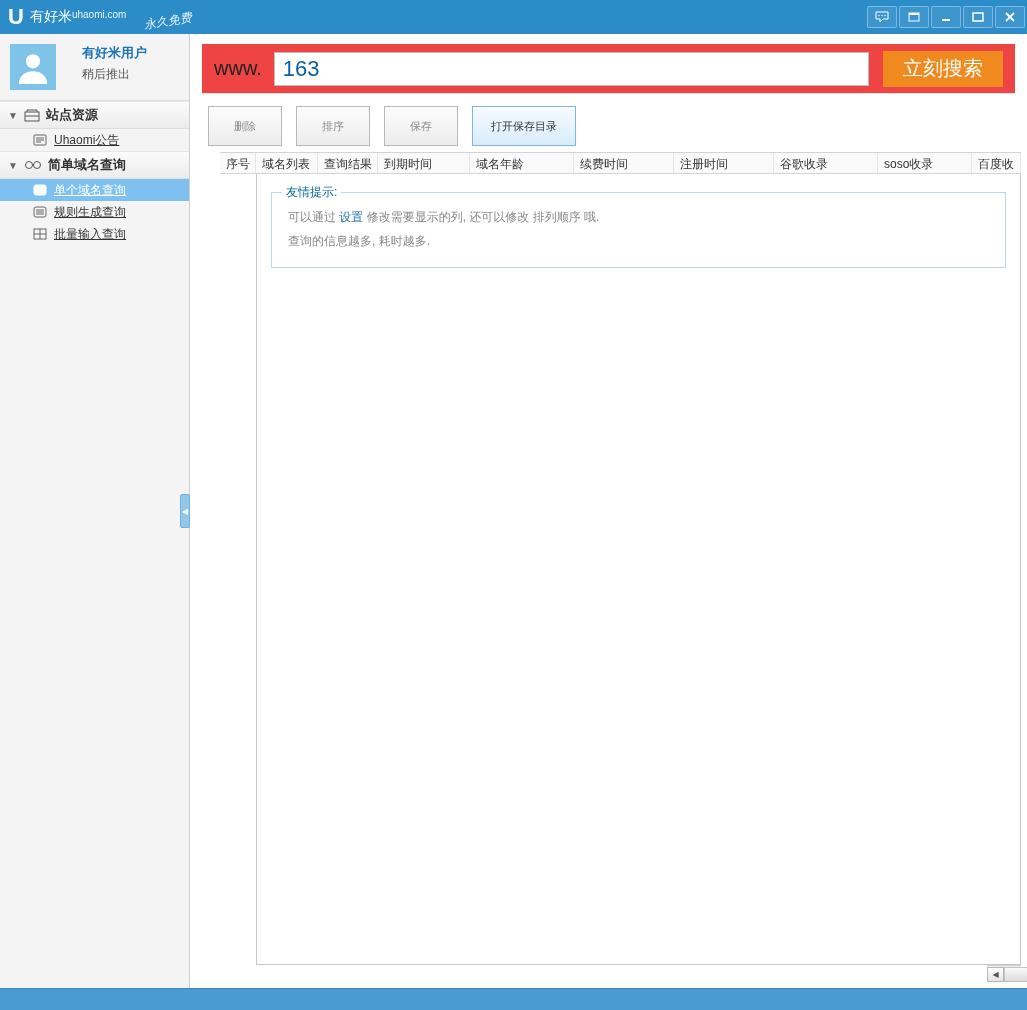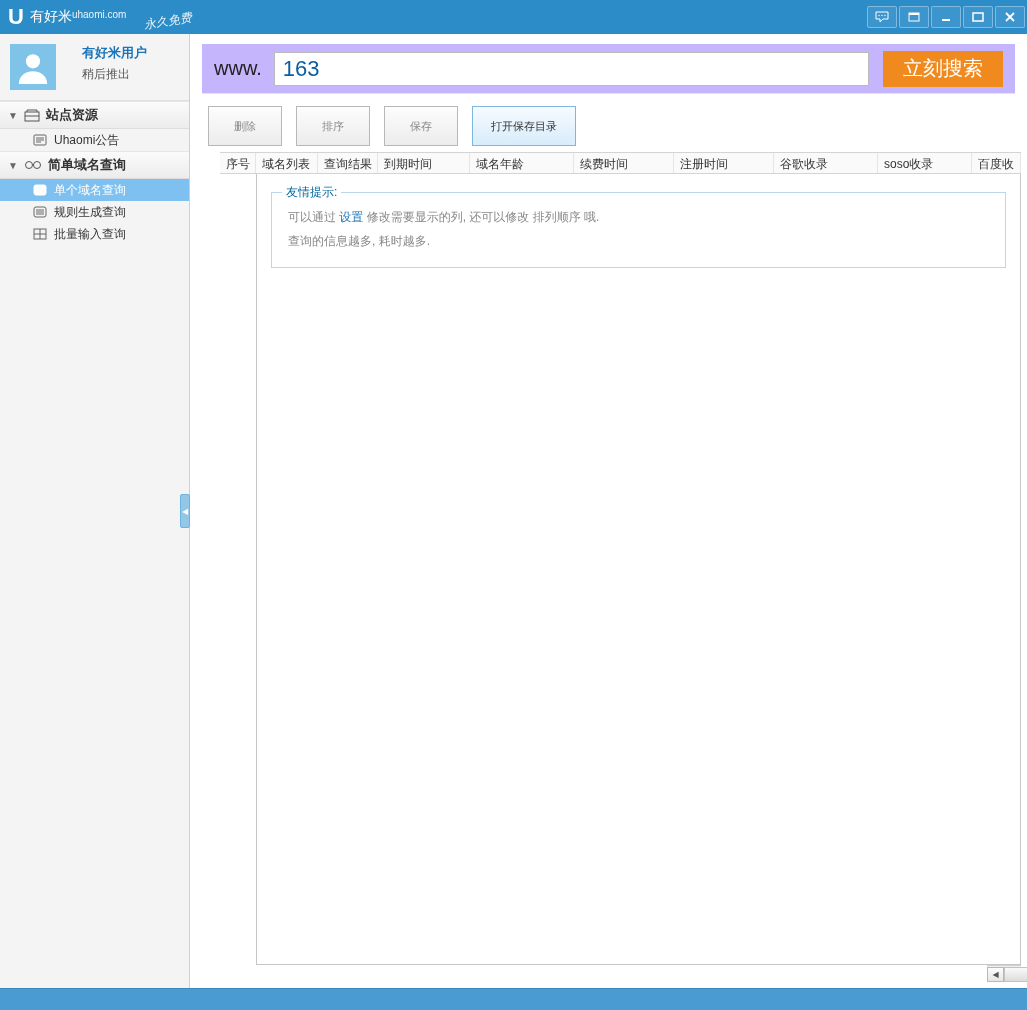--- a/index.html
+++ b/index.html
@@ -103,20 +103,21 @@
 }
 
 .nav-item {
   display: flex;
   align-items: center;
   height: 22px;
   padding-left: 54px;
   cursor: pointer;
   color: #333;
   font-size: 12px;
+  text-decoration: underline;
 }
 .nav-item.selected {
   background: #7ec1f0;
   color: #fff;
 }
 .nav-item .item-icon {
   margin-left: -22px;
   margin-right: 6px;
   width: 16px; height: 16px;
   display: inline-flex; align-items: center; justify-content: center;
@@ -138,21 +139,21 @@
 
 .main {
   flex: 1;
   display: flex;
   flex-direction: column;
   position: relative;
   min-width: 0;
 }
 .search-bar {
   height: 50px;
-  background: #c4b5fd;
+  background: #ef4444;
   border-bottom: 1px solid #e5e5e5;
   display: flex;
   align-items: center;
   padding: 0 12px;
   margin: 10px 12px 8px 12px;
 }
 .search-prefix { font-size: 20px; font-family: Arial; color: #222; margin-right: 12px; }
 .search-input {
   flex: 1;
   height: 34px;

